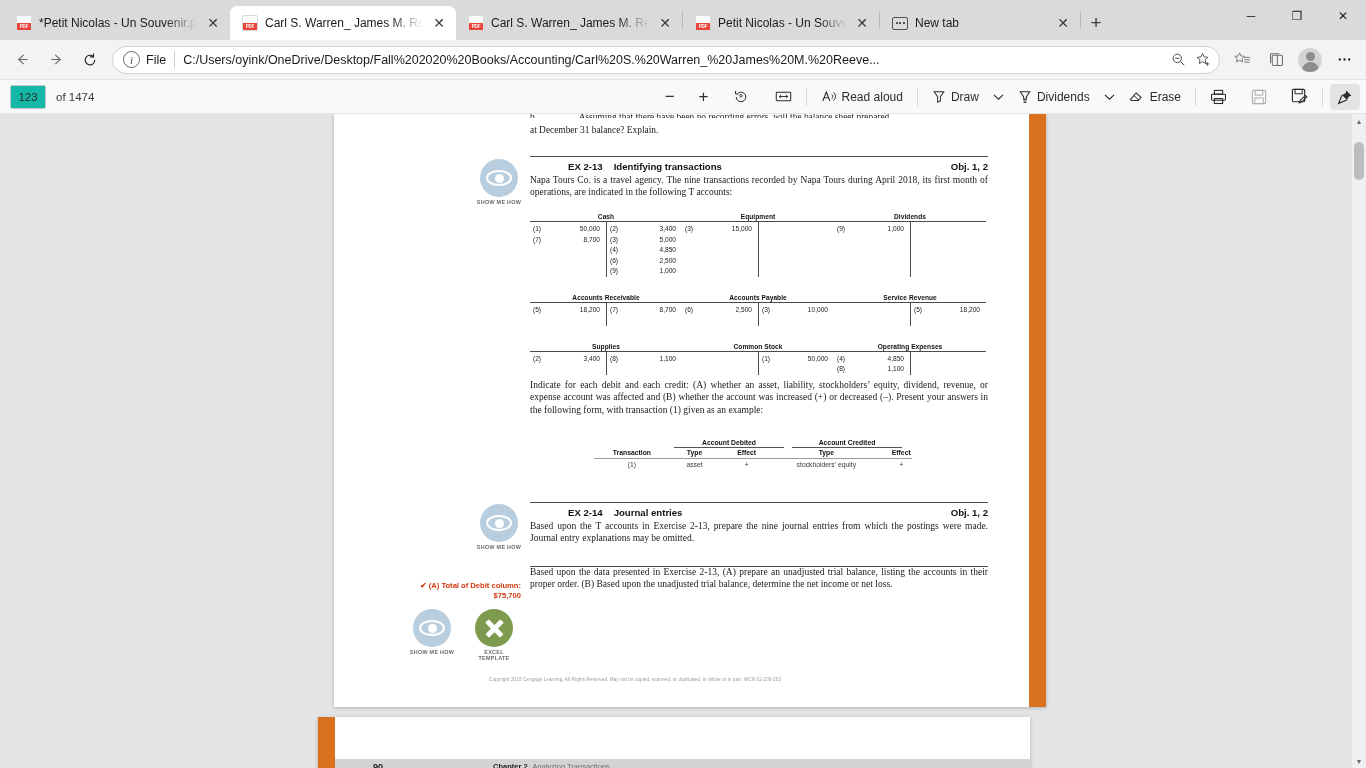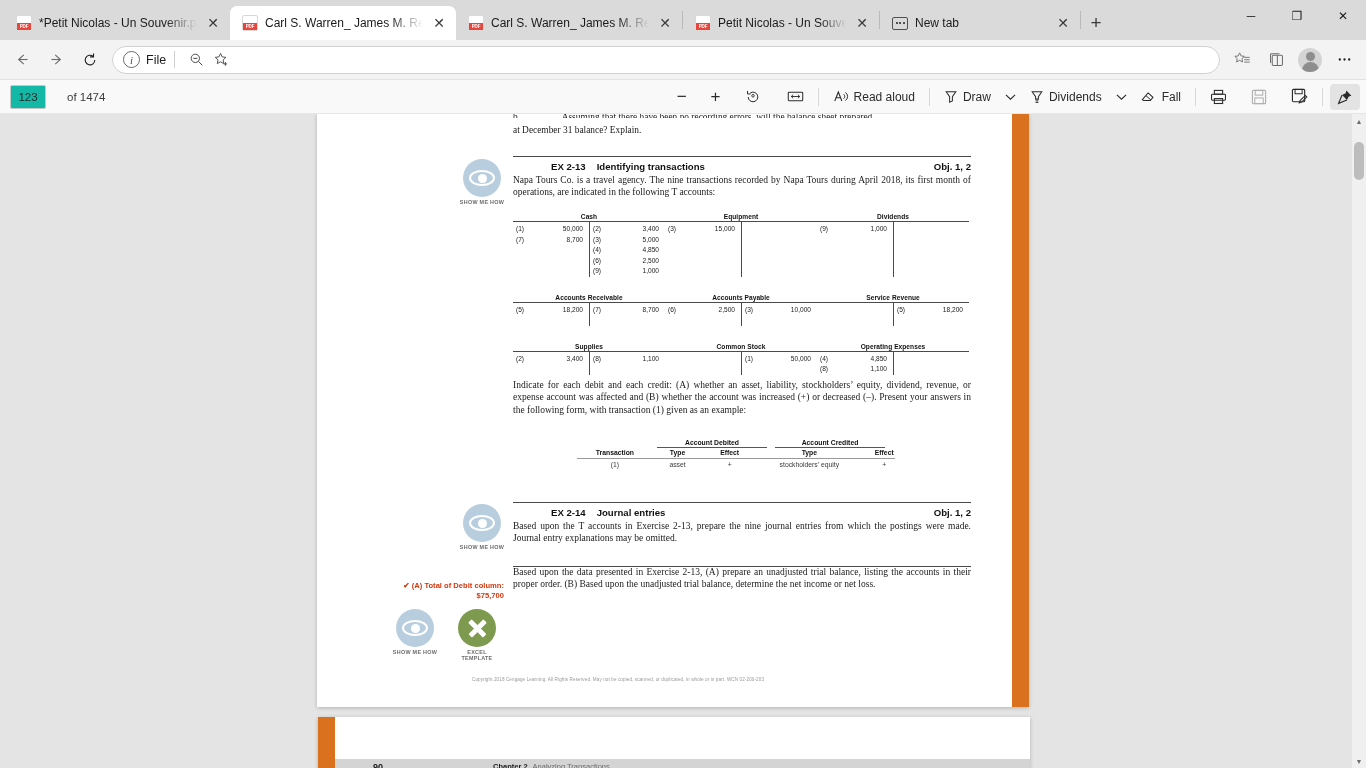--- a/index.html
+++ b/index.html
@@ -181,21 +181,21 @@
   .pagebox {
     width: 36px; height: 24px;
     border: 1px solid #c6c6c6;
     background: #14b8a6;
     text-align: center;
     font-size: 11.5px;
     line-height: 22px;
     color: #2b2b2b;
     border-radius: 2px;
   }
-  .pagetotal { margin-left: 21px; font-size: 11.5px; color: #3b3b3b; }
+  .pagetotal { margin-left: 10px; font-size: 11.5px; color: #3b3b3b; }
   .pdfspacer { flex: 1; }
   .tbtn {
     height: 26px;
     display: flex; align-items: center; justify-content: center;
     gap: 5px;
     padding: 0 7px;
     border-radius: 4px;
     color: #2b2b2b;
     white-space: nowrap;
   }
@@ -208,21 +208,21 @@
     position: relative;
     height: 654px;
     background: #e4e4e4;
     overflow: hidden;
   }
   .page {
     position: absolute;
     background: #ffffff;
     box-shadow: 0 1px 4px rgba(0,0,0,0.22);
   }
-  #page1 { left: 317px; top: 0px; width: 712px; height: 593px; }
+  #page1 { left: 334px; top: 0px; width: 712px; height: 593px; }
   #page2 { left: 318px; top: 603px; width: 712px; height: 160px; }
   .orange-right {
     position: absolute; right: 0; top: 0; width: 17px; height: 100%;
   }
   .orange-left {
     position: absolute; left: 0; top: 0; width: 17px; height: 100%;
   }
 
   .doc {
     position: absolute;
@@ -467,20 +467,21 @@
     <svg width="16" height="16" viewBox="0 0 20 20">
         <path d="M16 10 A6 6 0 1 1 14 5.6" fill="none" stroke="currentColor" stroke-width="1.35"></path>
         <path d="M14.4 1.8 L14.4 6.1 L10.1 6.1" fill="none" stroke="currentColor" stroke-width="1.35"></path>
       </svg>
   </div>
 
   <div class="omnibox">
     <span class="omni-info">i</span>
     <span class="omni-file">File</span>
     <span class="omni-divider"></span>
+    <span class="omni-url">C:/Users/oyink/OneDrive/Desktop/Fall%202020%20Books/Accounting/Carl%20S.%20Warren_%20James%20M.%20Reeve...</span>
     <span class="omni-ico">
       <svg width="15" height="15" viewBox="0 0 18 18">
           <circle cx="7.6" cy="7.6" r="5" fill="none" stroke="currentColor" stroke-width="1.2"></circle>
           <path d="M11.3 11.3 L16 16" stroke="currentColor" stroke-width="1.2"></path>
           <path d="M5.2 7.6 H10" stroke="currentColor" stroke-width="1.2"></path>
         </svg>
     </span>
     <span class="omni-ico">
       <svg width="16" height="16" viewBox="0 0 18 18">
           <path d="M7.4 1.6 L9.2 5.5 L13.4 6 L10.3 8.9 L11.1 13 L7.4 11 L3.7 13 L4.5 8.9 L1.4 6 L5.6 5.5 Z" fill="none" stroke="currentColor" stroke-width="1.05"></path>
@@ -579,21 +580,21 @@
     </span>
   </div>
 
   <div class="tbtn">
     <span>
       <svg width="16" height="15" viewBox="0 0 18 16">
           <path d="M1.5 11.5 L8 4 L13.5 9 L10.5 12.5 H3 Z" fill="none" stroke="currentColor" stroke-width="1.15"></path>
           <path d="M5.6 7.1 L11.2 12" stroke="currentColor" stroke-width="1.1"></path>
         </svg>
     </span>
-    <span>Fall</span>
+    <span>Erase</span>
   </div>
 
   <div class="vsep"></div>
 
   <div class="tbtn">
     <svg width="17" height="16" viewBox="0 0 18 17">
         <rect x="4.6" y="1.5" width="8.8" height="4" fill="none" stroke="currentColor" stroke-width="1.15"></rect>
         <rect x="1.6" y="5.5" width="14.8" height="6.4" rx="1" fill="none" stroke="currentColor" stroke-width="1.15"></rect>
         <rect x="4.6" y="10.2" width="8.8" height="5.2" fill="none" stroke="currentColor" stroke-width="1.15"></rect>
       </svg>

